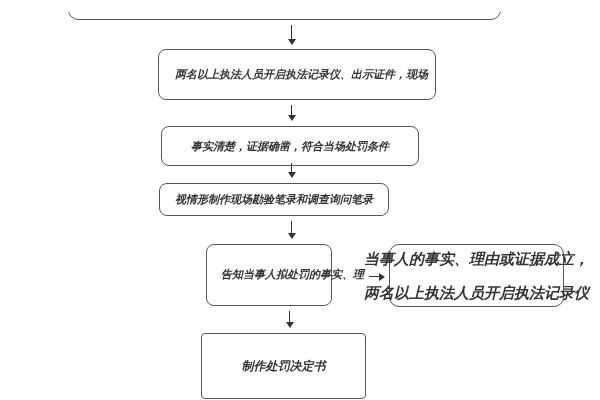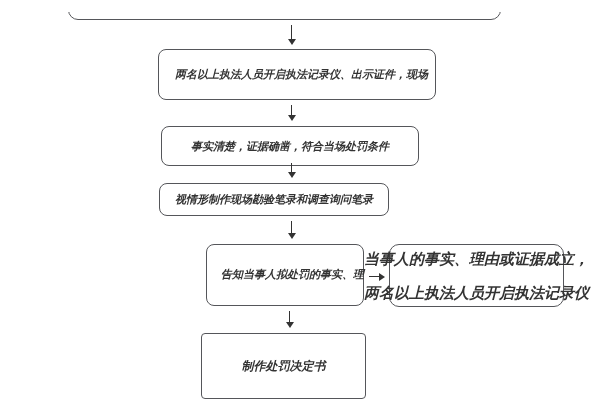--- a/index.html
+++ b/index.html
@@ -25,21 +25,21 @@
     font-size: 11px;
   }
   .box .ln { white-space: nowrap; line-height: 23px; }
   .center { align-items: center; text-align: center; }
 
   
   .b-top { left: 52px;  top: -31px; width: 433px; height: 35px; border-radius: 10px; }
   .b1    { left: 142px; top: 33px;  width: 278px; height: 51px; padding: 0 12px; }
   .b2    { left: 145px; top: 110px; width: 258px; height: 40px; }
   .b3    { left: 143px; top: 167px; width: 230px; height: 33px; }
-  .b4    { left: 190px; top: 228px; width: 158px; height: 62px; padding: 0 10px; }
+  .b4    { left: 190px; top: 228px; width: 126px; height: 62px; padding: 0 10px; }
   .b4 .ln { line-height: 26px; }
   .b5    { left: 373px; top: 228px; width: 175px; height: 63px; border-radius: 10px; font-size: 15px; }
   .b5 .ln { line-height: 26px; }
   .b6    { left: 185px; top: 317px; width: 165px; height: 66px; border-radius: 4px; font-size: 12px; }
 
   
   .va { position: absolute; width: 9px; }
   .va .shaft { position: absolute; left: 3.75px; top: 0; bottom: 5px; width: 1.5px; background: var(--arrow, #333333); }
   .va .head { position: absolute; bottom: 0; left: 0.5px; width: 0; height: 0;
               border-left: 4px solid transparent; border-right: 4px solid transparent;

